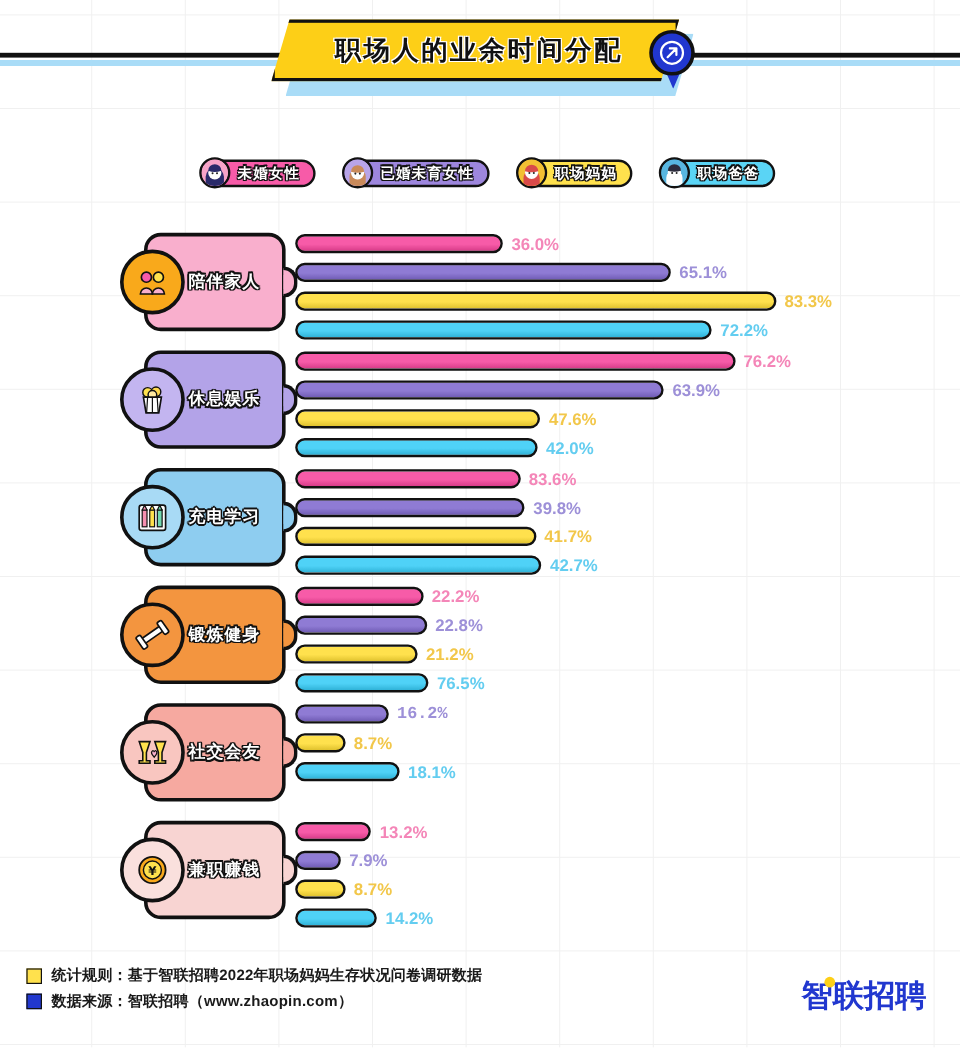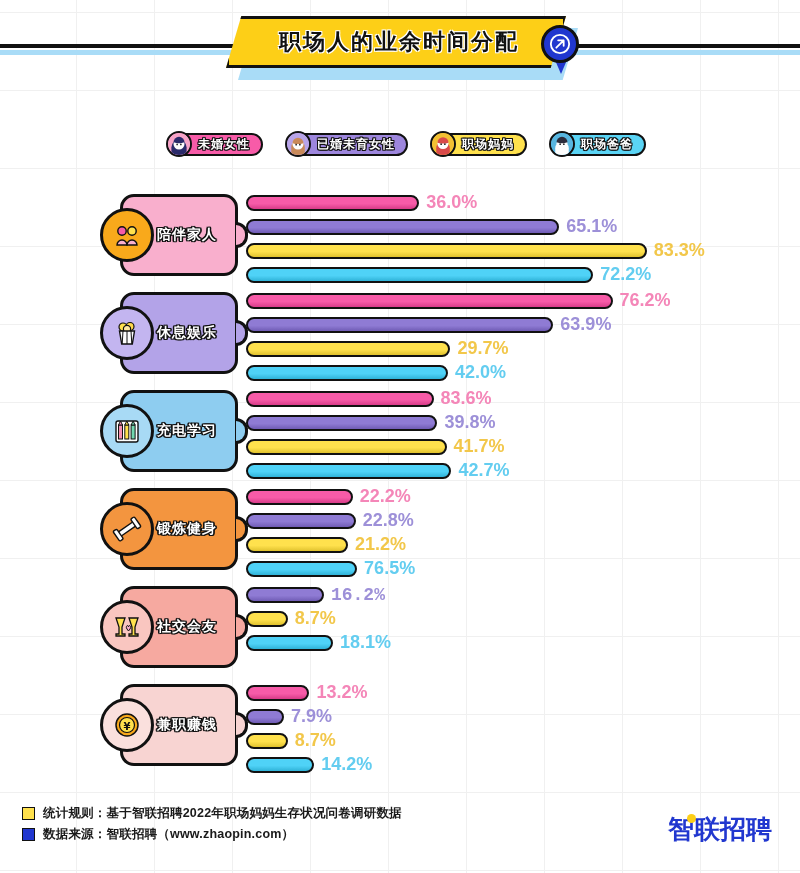--- a/index.html
+++ b/index.html
@@ -118,21 +118,21 @@
   }
   .cat-icon svg { width: 30px; height: 30px; }
 
   .bars { position: absolute; left: 246px; top: 6px; }
   .bar-row { position: relative; height: 21px; margin-bottom: 3px; display: flex; align-items: center; }
   .bar {
     height: 16px; border: 2px solid #111; border-radius: 9px;
     position: relative; z-index: 1;
   }
   .bar-value {
-    font-size: 18px; font-weight: bold; margin-left: 7px; white-space: nowrap;
+    font-size: 14px; font-weight: bold; margin-left: 7px; white-space: nowrap;
   }
 
   
   .footer { position: absolute; left: 22px; top: 803px; z-index: 4; }
   .foot-row { display: flex; align-items: center; height: 21px; }
   .foot-sq { width: 13px; height: 13px; border: 1.5px solid #111; margin-right: 8px; flex: none; }
   .foot-text { font-size: 12.5px; font-weight: bold; color: #1a1a1a; letter-spacing: 0.2px; }
 
   .logo { position: absolute; left: 668px; top: 812px; z-index: 4; display: flex; align-items: center; }
   .logo-text {
@@ -282,21 +282,21 @@
           <div class="bar-row">
             <div class="bar" style="width: 366.522px; background: linear-gradient(rgb(247, 91, 168) 0%, rgb(247, 91, 168) 55%, rgb(216, 60, 137) 100%);"></div>
             <span class="bar-value" style="color: rgb(244, 134, 184);">76.2%</span>
           </div>
           <div class="bar-row">
             <div class="bar" style="width: 307.359px; background: linear-gradient(rgb(143, 123, 212) 0%, rgb(143, 123, 212) 55%, rgb(112, 92, 181) 100%);"></div>
             <span class="bar-value" style="color: rgb(157, 144, 216);">63.9%</span>
           </div>
           <div class="bar-row">
             <div class="bar" style="width: 204.425px; background: linear-gradient(rgb(255, 225, 77) 0%, rgb(255, 225, 77) 55%, rgb(224, 194, 46) 100%);"></div>
-            <span class="bar-value" style="color: rgb(242, 199, 74);">29.7%</span>
+            <span class="bar-value" style="color: rgb(242, 199, 74);">47.6%</span>
           </div>
           <div class="bar-row">
             <div class="bar" style="width: 202.02px; background: linear-gradient(rgb(79, 210, 247) 0%, rgb(79, 210, 247) 55%, rgb(48, 179, 216) 100%);"></div>
             <span class="bar-value" style="color: rgb(99, 205, 240);">42.0%</span>
           </div>
         </div>
       </div>
       <div class="group">
         <div class="cat-notch" style="background: rgb(142, 205, 240);"></div>
         <div class="cat-card" style="background: rgb(142, 205, 240);">

